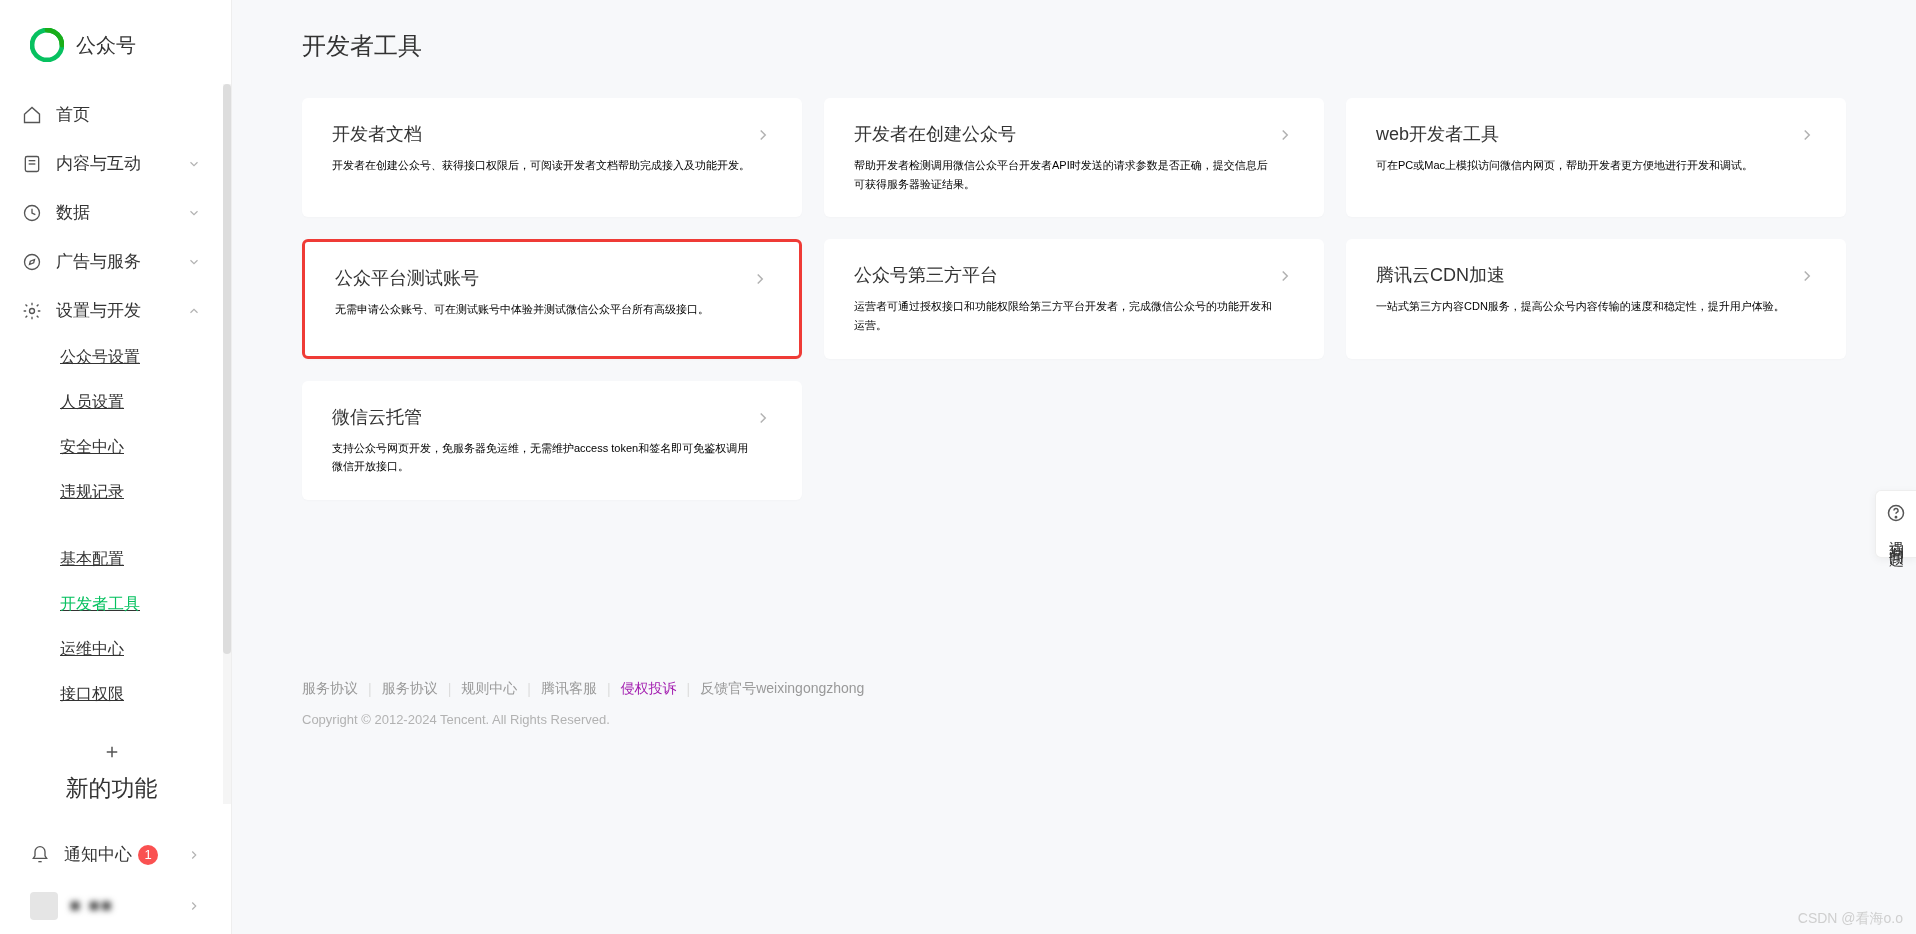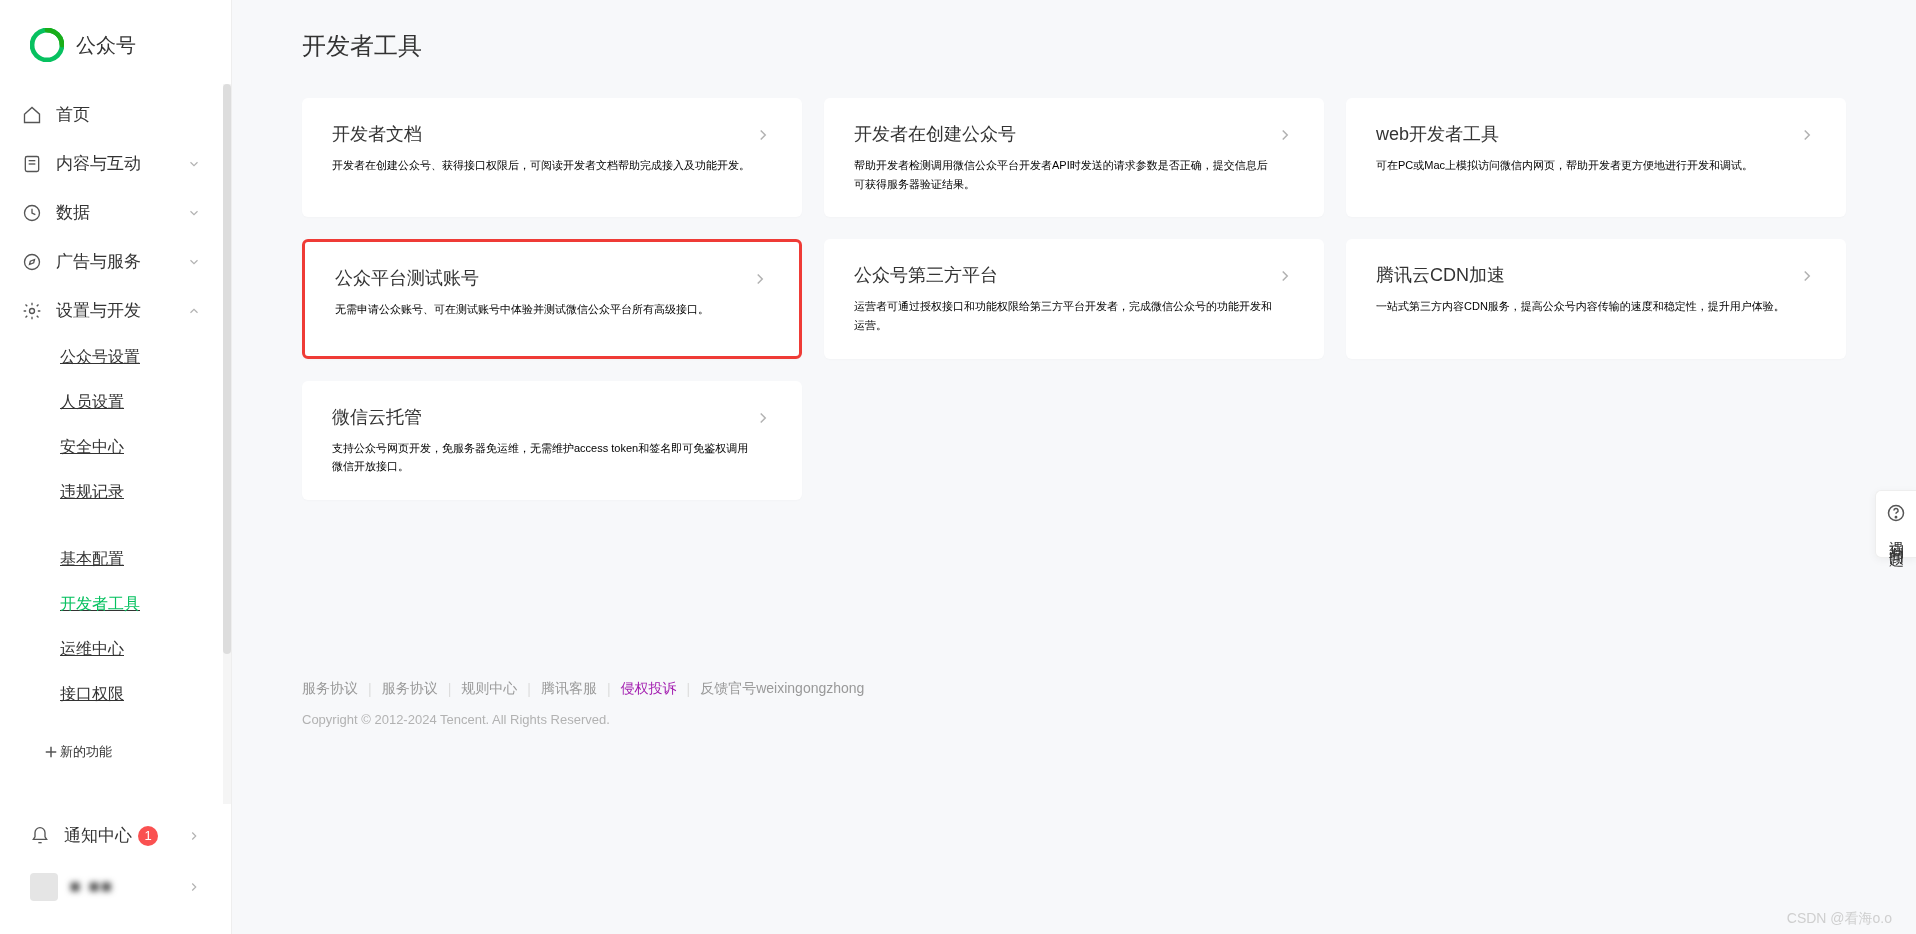--- a/index.html
+++ b/index.html
@@ -13,21 +13,21 @@
 .logo-text { font-size: 20px; color: #333; font-weight: 400; }
 .nav { flex: 1; padding: 0 14px 0 6px; }
 .nav-item { display: flex; align-items: center; padding: 13px 16px; cursor: pointer; border-radius: 4px; color: #333; font-size: 17px; }
 .nav-icon { width: 20px; height: 20px; margin-right: 14px; display: inline-flex; align-items: center; justify-content: center; }
 .nav-label { flex: 1; }
 .chevron { width: 14px; height: 14px; }
 .sub-list { padding-left: 38px; text-decoration: underline; }
 .sub-item { padding: 12px 16px; font-size: 16px; color: #333; cursor: pointer; }
 .sub-item.active { color: #07c160; }
 .sub-group-gap { height: 22px; }
-.new-feature { margin: 12px 20px; padding: 14px 16px; display: flex; align-items: center; gap: 0; font-size: 13px; cursor: pointer; }
+.new-feature { margin: 12px 20px; padding: 14px 16px; display: flex; align-items: center; gap: 12px; font-size: 23px; cursor: pointer; flex-direction: column; }
 .bottom-nav { padding: 0 14px 20px; }
 .bottom-item { display: flex; align-items: center; padding: 13px 16px; font-size: 17px; cursor: pointer; }
 .bottom-icon { width: 20px; height: 20px; margin-right: 14px; display: inline-flex; }
 .badge { background: #fa5151; color: #fff; border-radius: 10px; min-width: 20px; height: 20px; display: inline-flex; align-items: center; justify-content: center; font-size: 13px; margin-left: 6px; }
 .avatar { width: 28px; height: 28px; background: #e5e5e5; border-radius: 4px; margin-right: 12px; }
 .user-name { flex: 1; filter: blur(3px); letter-spacing: 2px; }
 .main { flex: 1; padding: 30px 70px 24px 70px; overflow: auto; }
 .page-title { font-size: 24px; color: #333; margin-bottom: 36px; font-weight: 500; }
 .card-grid { display: grid; grid-template-columns: 1fr 1fr 1fr; gap: 22px; }
 .card { background: #fff; border-radius: 6px; padding: 24px 30px; display: flex; align-items: flex-start; cursor: pointer; min-height: 110px; box-shadow: 0 1px 2px rgba(0,0,0,0.02); }
@@ -36,21 +36,21 @@
 .card-title { font-size: 18px; color: #333; margin-bottom: 10px; font-weight: 400; }
 .card-desc { font-size: 11px; color: #000000; line-height: 1.7; }
 .card-arrow { padding-top: 4px; color: #b2b2b2; }
 .card-full { grid-column: 1 / 2; }
 .footer { margin-top: 180px; color: #999; font-size: 14px; }
 .footer-links { display: flex; gap: 10px; align-items: center; flex-wrap: wrap; }
 .footer-links span.sep { color: #ddd; }
 .copyright { margin-top: 14px; color: #b2b2b2; font-size: 13px; }
 .help-tab { position: fixed; right: 0; top: 490px; background: #fff; border: 1px solid #eee; border-right: none; border-radius: 6px 0 0 6px; padding: 12px 10px; display: flex; flex-direction: column; align-items: center; gap: 6px; cursor: pointer; box-shadow: 0 2px 8px rgba(0,0,0,0.05); }
 .help-tab span { font-size: 15px; writing-mode: vertical-rl; letter-spacing: 4px; }
-.watermark { position: fixed; bottom: 6px; right: 24px; color: #cfcfcf; font-size: 14px; }
+.watermark { position: fixed; bottom: 6px; right: 13px; color: #cfcfcf; font-size: 14px; }
 svg { display: block; }
 </style>
 </head>
 <body>
 
 <div class="app">
   <aside class="sidebar">
     <div class="logo-row">
       <svg class="logo-svg" viewBox="0 0 100 100">
         <circle cx="50" cy="50" r="44" fill="none" stroke="#07c160" stroke-width="14"></circle>

